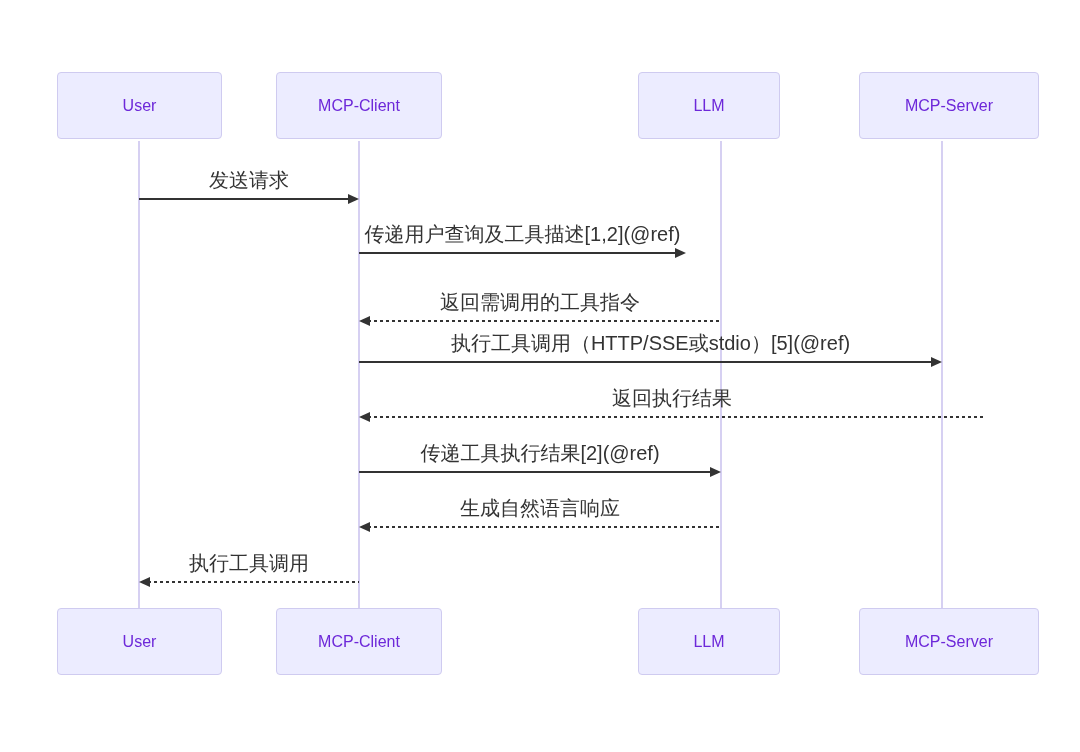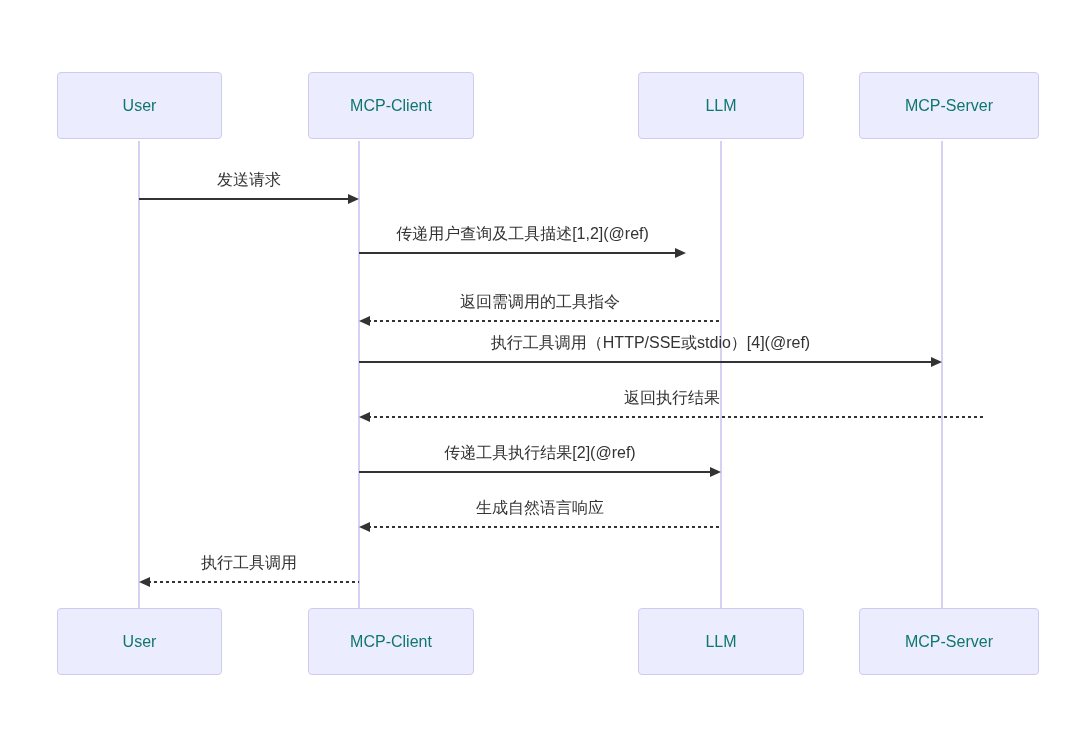--- a/index.html
+++ b/index.html
@@ -30,37 +30,37 @@
   .actor-box {
     position: absolute;
     height: 67px;
     background: #ececff;
     border: 1px solid #cfcbf0;
     border-radius: 4px;
     display: flex;
     align-items: center;
     justify-content: center;
     font-size: 16px;
-    color: #0f766e;
+    color: #6d28d9;
     box-sizing: border-box;
   }
   .row-top    { top: 72px; }
   .row-bottom { top: 608px; }
   .ab-user       { left: 57px;  width: 165px; }
-  .ab-mcp-client { left: 276px; width: 166px; margin-left: 32px; }
-  .ab-llm        { left: 638px; width: 166px; align-items: center; }
+  .ab-mcp-client { left: 276px; width: 166px; }
+  .ab-llm        { left: 638px; width: 142px; align-items: center; }
   .ab-mcp-server { left: 859px; width: 180px; }
 
   
   .msg { position: absolute; }
   .msg-label {
     display: block;
     text-align: center;
     white-space: nowrap;
-    font-size: 16px;
+    font-size: 20px;
     line-height: 20px;
     color: #333333;
   }
   .msg-arrow { position: relative; height: 10px; margin-top: 4px; }
   .msg-arrow .line {
     position: absolute;
     top: 4px;
     height: 2px;
   }
   .msg.solid  .line { background: #333333; }
@@ -144,21 +144,21 @@
 
   <div class="msg m2 dashed left">
     <span class="msg-label">返回需调用的工具指令</span>
     <div class="msg-arrow">
         <span class="line"></span>
         <span class="head"></span>
       </div>
   </div>
 
   <div class="msg m3 solid right">
-    <span class="msg-label">执行工具调用（HTTP/SSE或stdio）[4](@ref)</span>
+    <span class="msg-label">执行工具调用（HTTP/SSE或stdio）[5](@ref)</span>
     <div class="msg-arrow">
         <span class="line"></span>
         <span class="head"></span>
       </div>
   </div>
 
   <div class="msg m4 dashed left">
     <span class="msg-label">返回执行结果</span>
     <div class="msg-arrow">
         <span class="line"></span>

